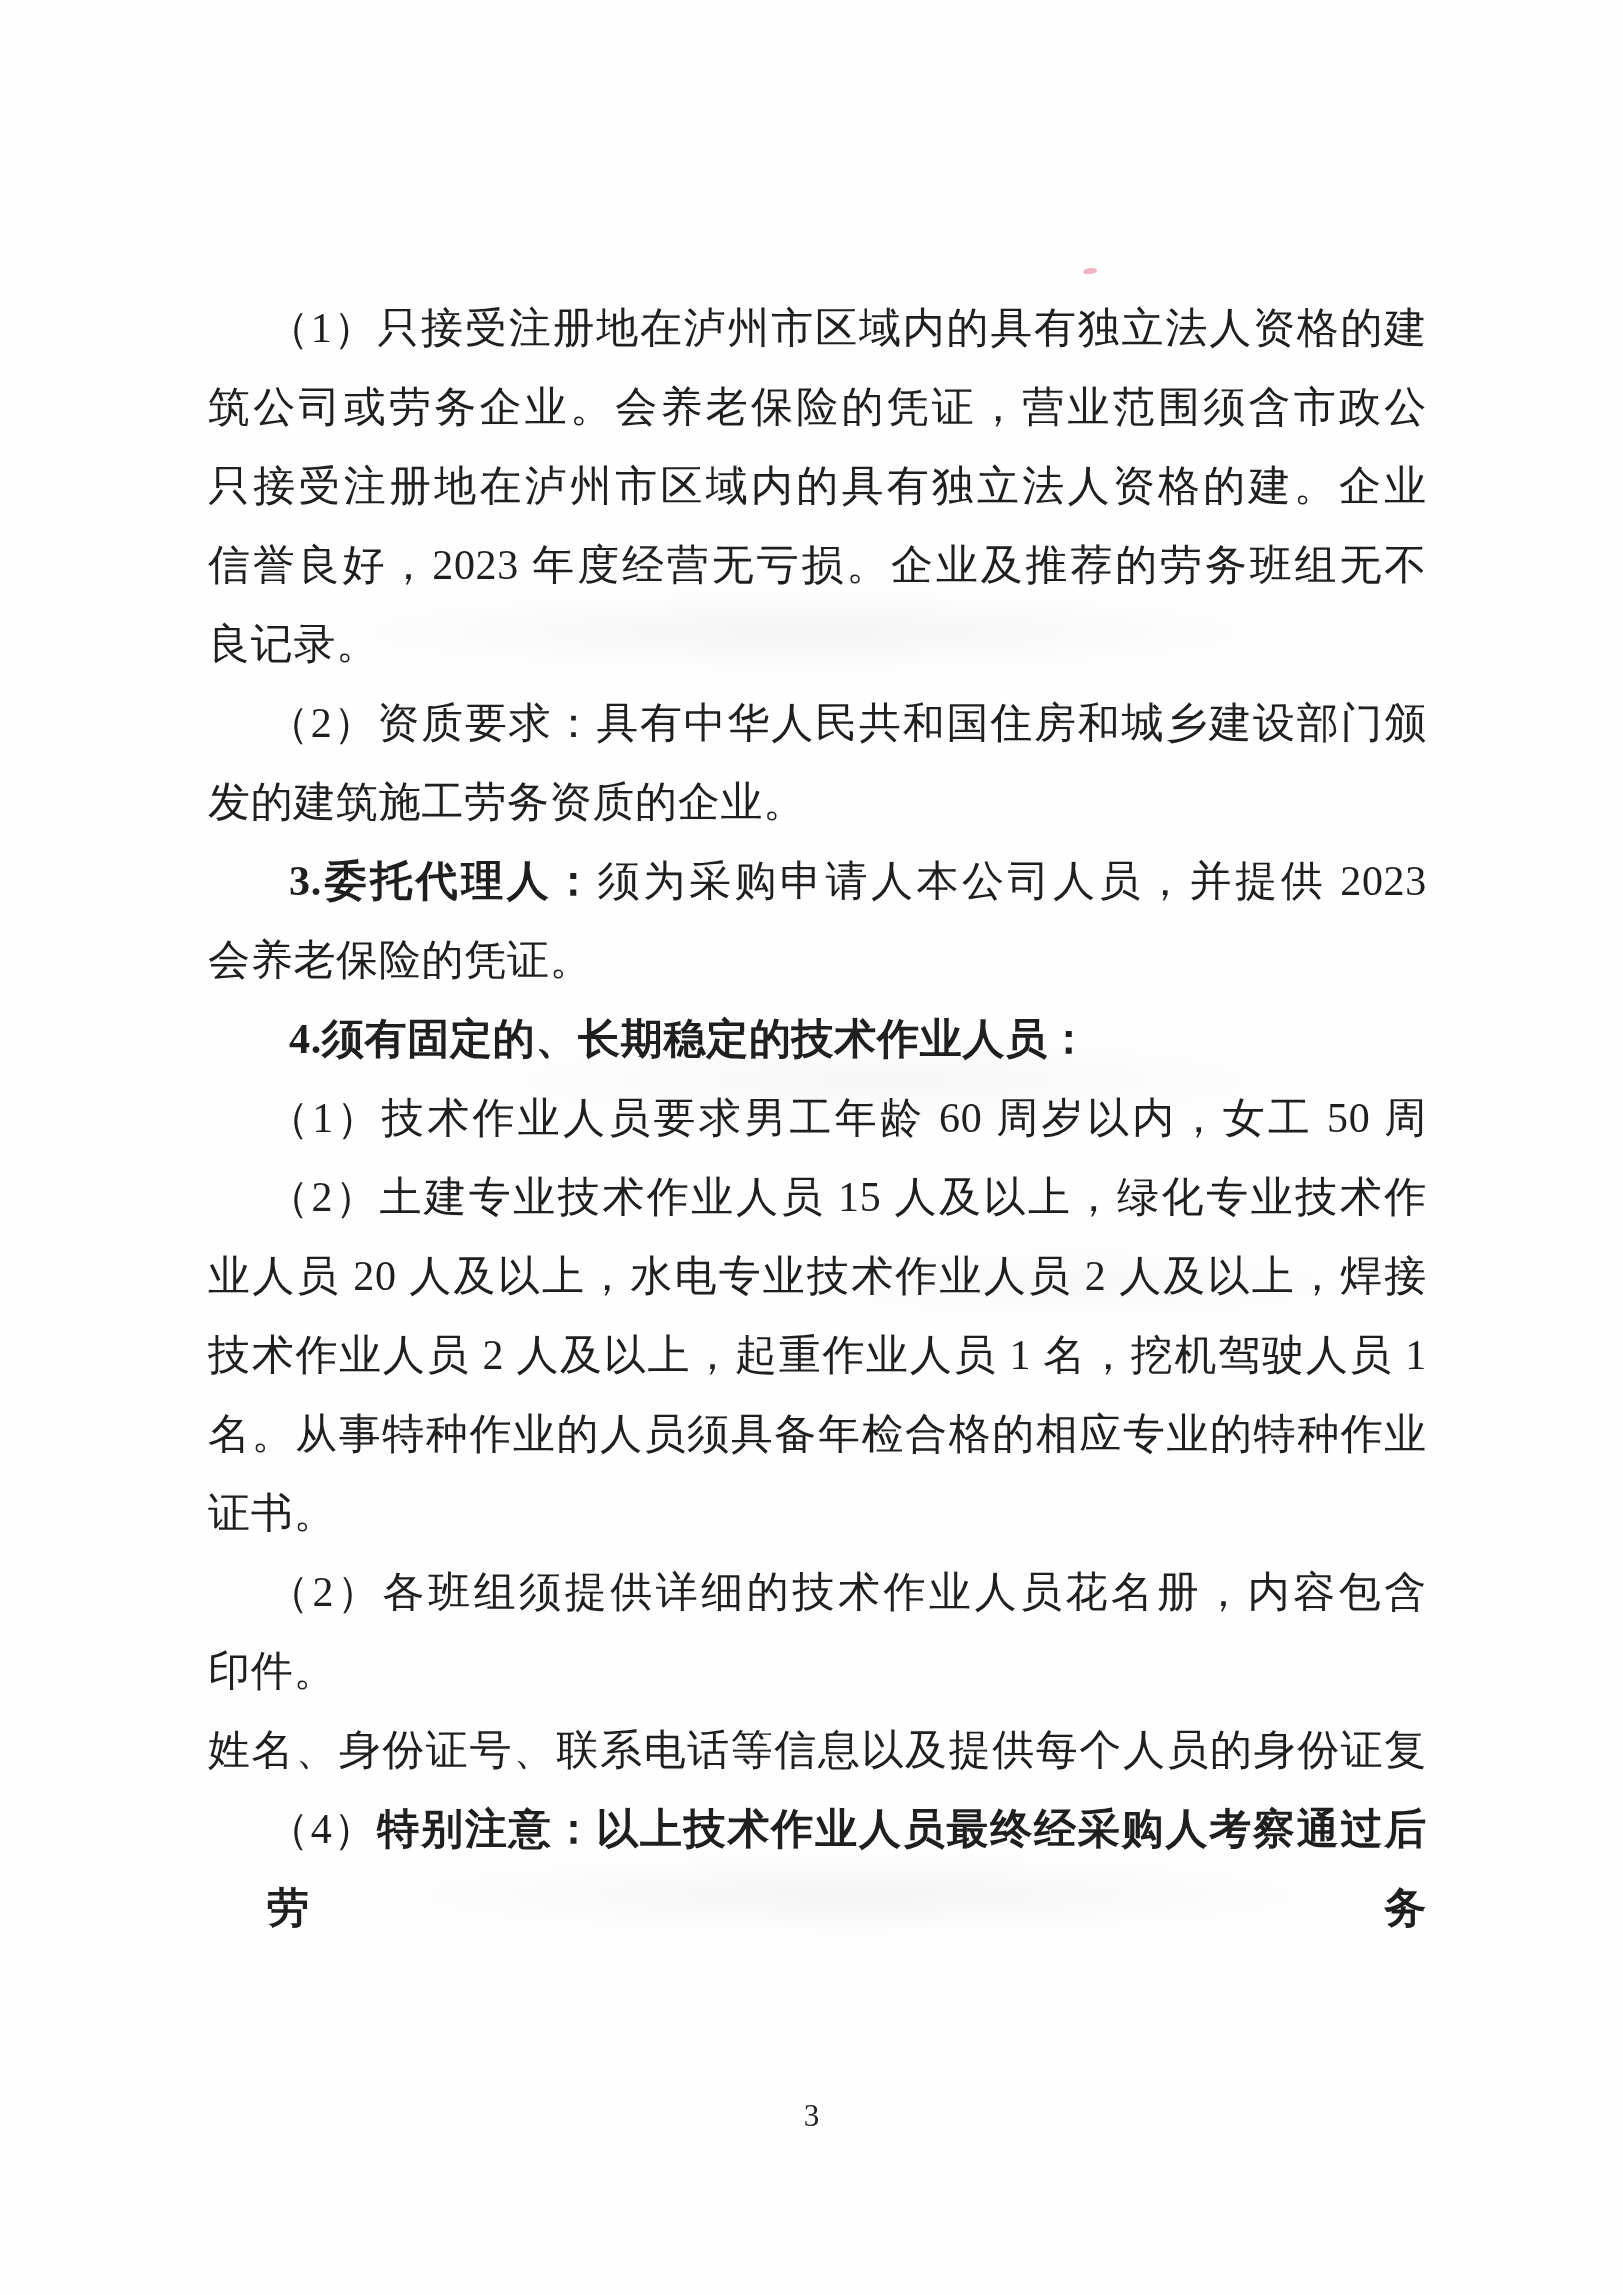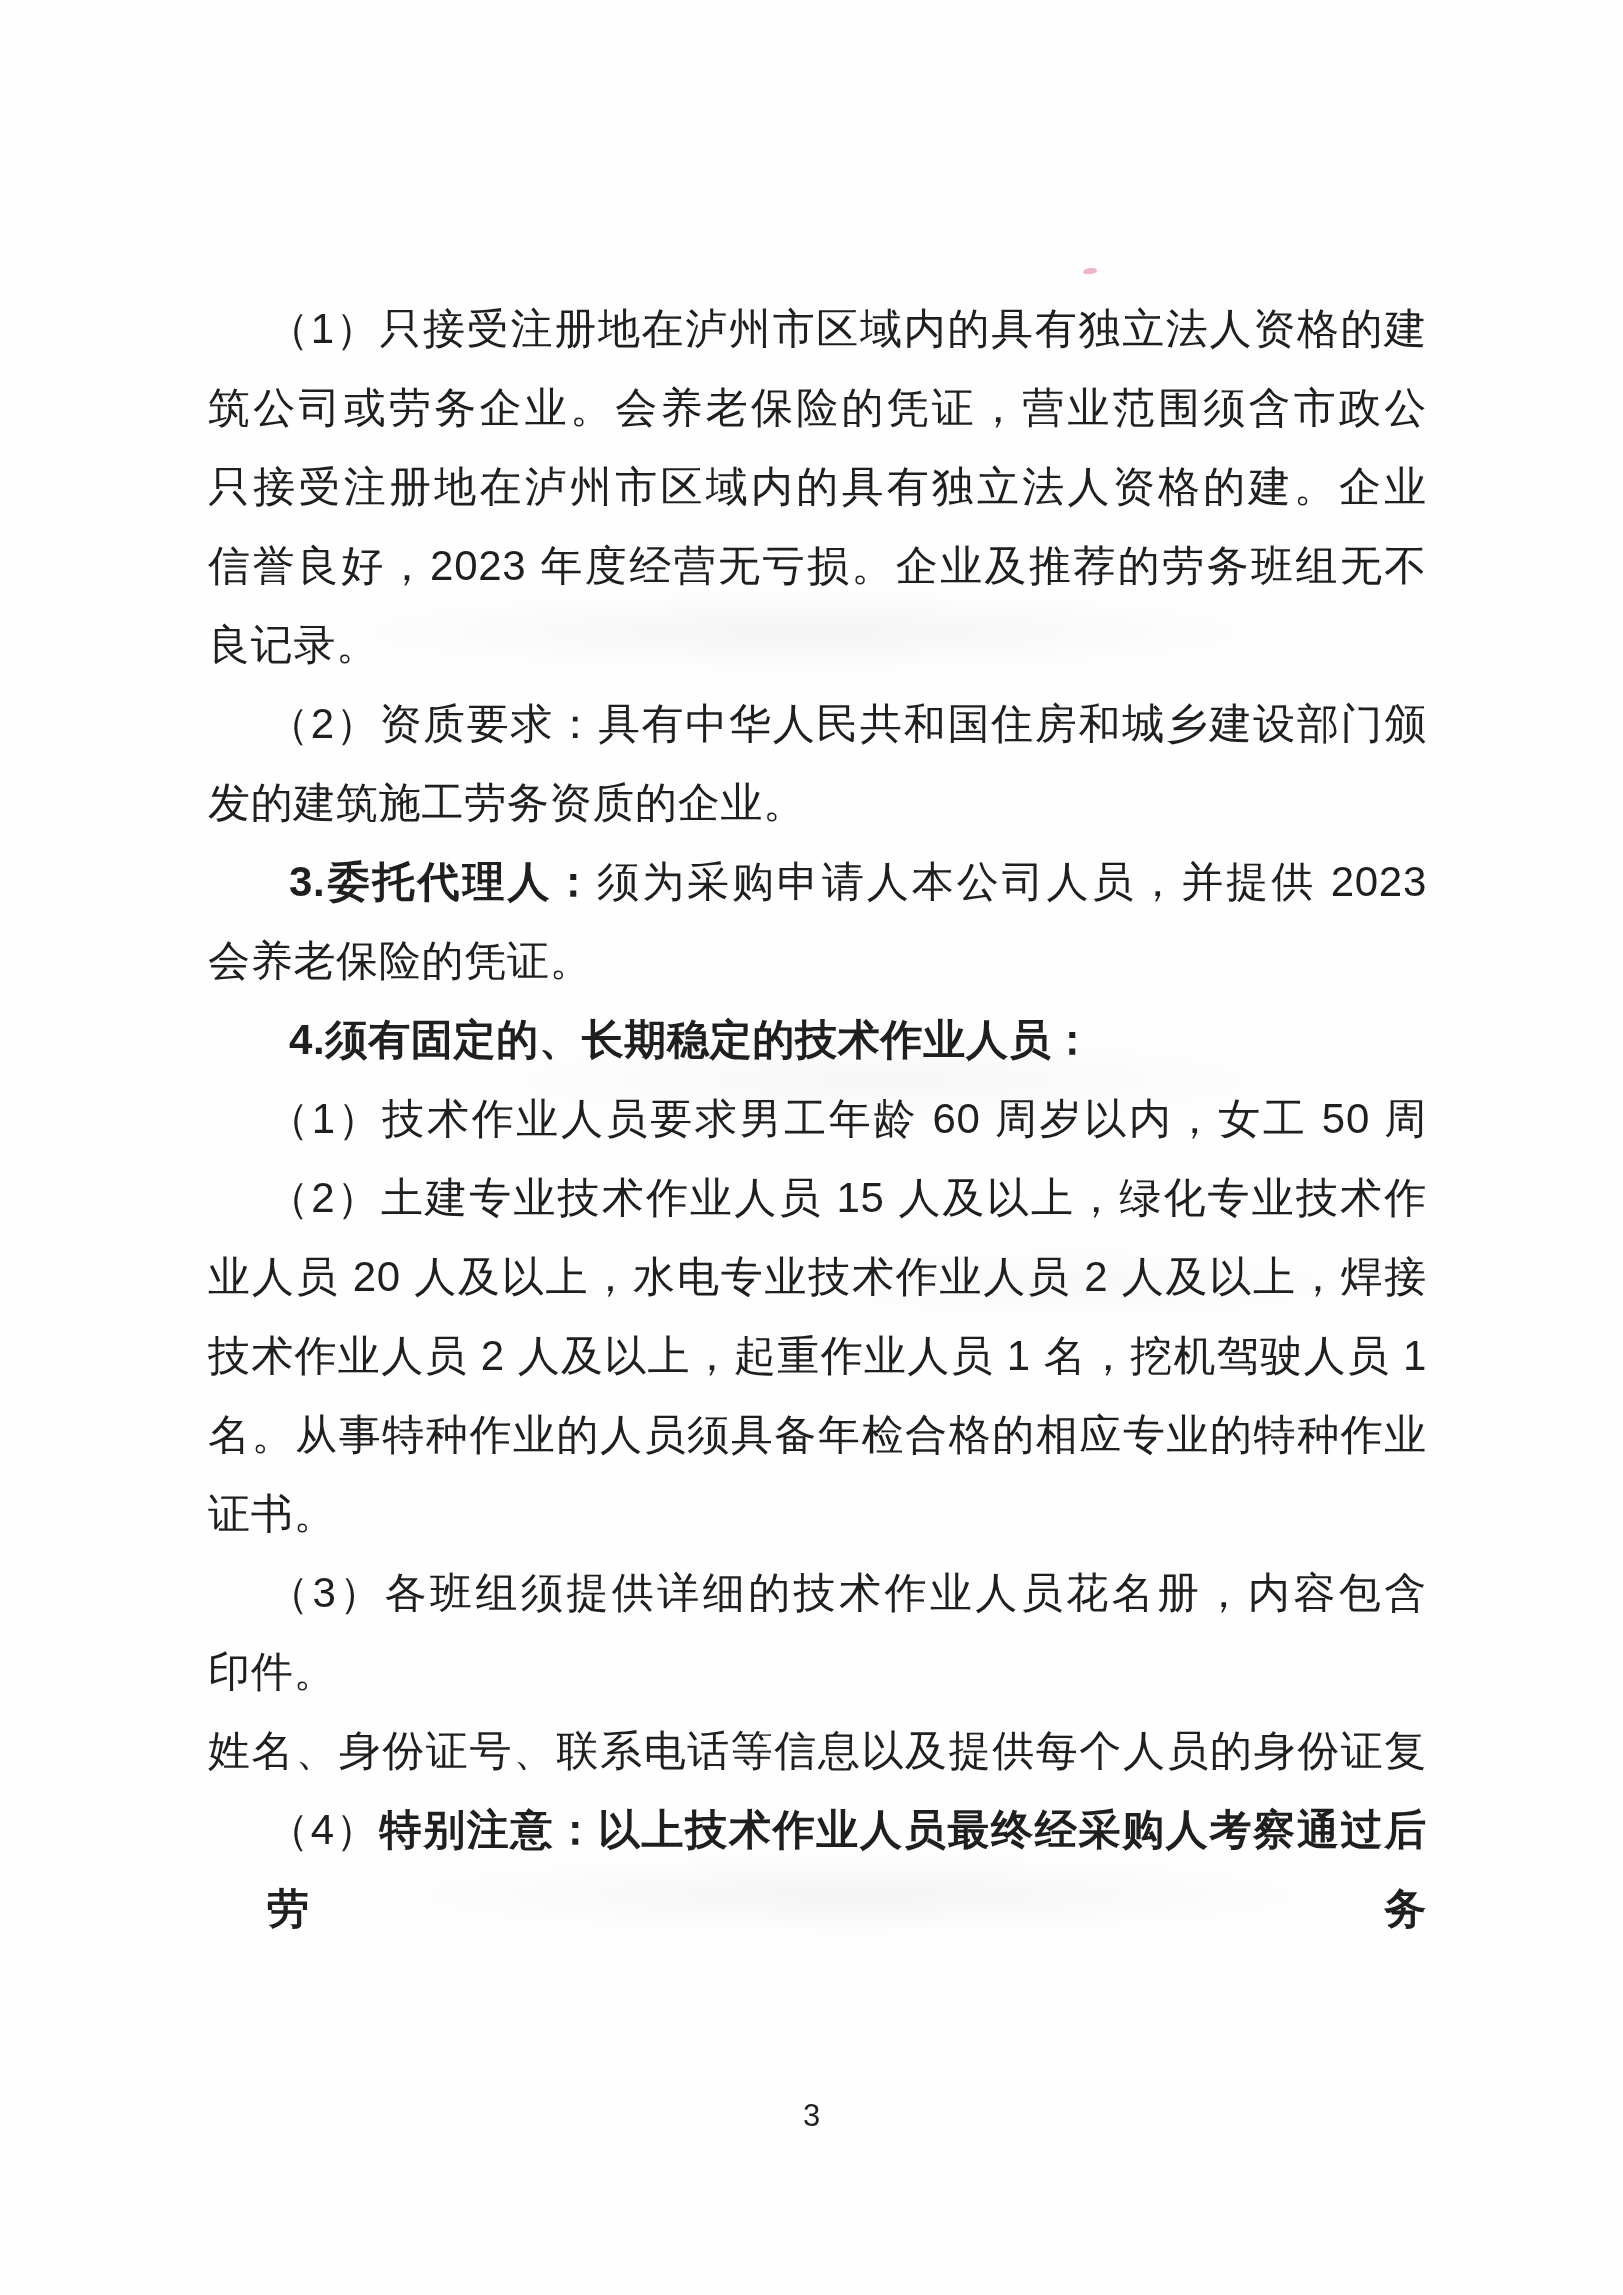--- a/index.html
+++ b/index.html
@@ -6,21 +6,21 @@
     margin: 0;
     padding: 0;
     background: #ffffff;
   }
   .page {
     position: relative;
     width: 1623px;
     height: 2295px;
     background: #fefefe;
     overflow: hidden;
-    font-family: Liberation Sans, sans-serif;
+    font-family: Liberation Serif, serif;
   }
   .textblock {
     position: absolute;
     left: 208px;
     top: 289px;
     width: 1219px;
   }
   .line {
     font-size: 42px;
     line-height: 79px;
@@ -92,21 +92,21 @@
       <div class="line"><span>发的建筑施工劳务资质的企业。</span></div>
       <div class="line justify indent-num"><span class="bold">3.委托代理人：</span><span>须为采购申请人本公司人员，并提供 2023</span></div>
       <div class="line"><span>会养老保险的凭证。</span></div>
       <div class="line indent-num"><span class="bold">4.须有固定的、长期稳定的技术作业人员：</span></div>
       <div class="line justify indent-paren"><span>（1）技术作业人员要求男工年龄 60 周岁以内，女工 50 周</span></div>
       <div class="line justify indent-paren"><span>（2）土建专业技术作业人员 15 人及以上，绿化专业技术作</span></div>
       <div class="line justify"><span>业人员 20 人及以上，水电专业技术作业人员 2 人及以上，焊接</span></div>
       <div class="line justify"><span>技术作业人员 2 人及以上，起重作业人员 1 名，挖机驾驶人员 1</span></div>
       <div class="line justify"><span>名。从事特种作业的人员须具备年检合格的相应专业的特种作业</span></div>
       <div class="line"><span>证书。</span></div>
-      <div class="line justify indent-paren"><span>（3）各班组须提供详细的技术作业人员花名册，内容包含</span></div>
+      <div class="line justify indent-paren"><span>（2）各班组须提供详细的技术作业人员花名册，内容包含</span></div>
       <div class="line"><span>印件。</span></div>
       <div class="line justify"><span>姓名、身份证号、联系电话等信息以及提供每个人员的身份证复</span></div>
       <div class="line justify indent-paren"><span>（4）</span><span class="bold">特别注意：以上技术作业人员最终经采购人考察通过后劳务</span></div>
     </div>
 
   <div class="page-number">3</div>
 </div>
 
 
 </body></html>

